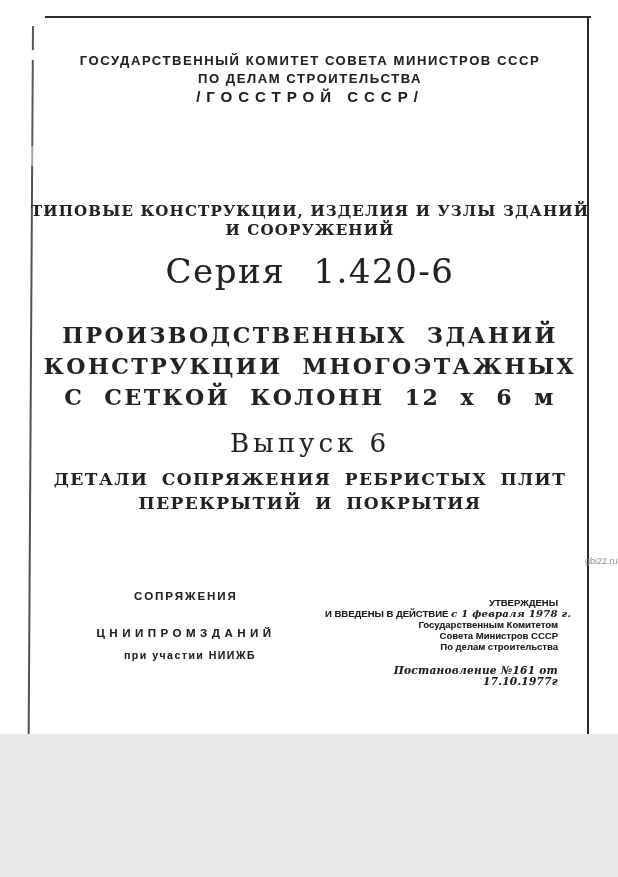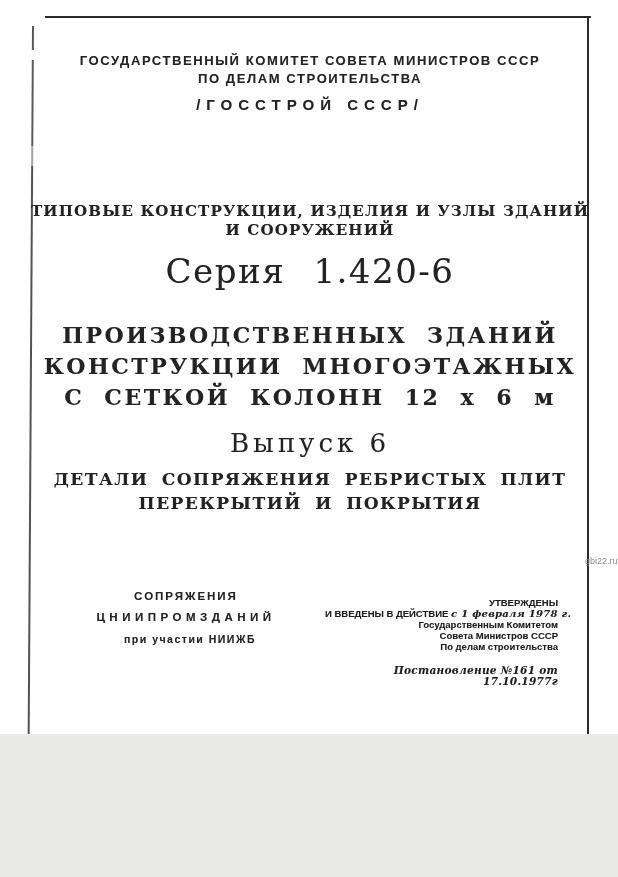--- a/index.html
+++ b/index.html
@@ -21,37 +21,37 @@
   .border-left   {
     position:absolute; left:32px; top:26px; width:2px; height:831px;
     background:linear-gradient(180deg,#3d3d3d 0 24px, rgba(60,60,60,0) 24px 34px,
                #3d3d3d 34px 120px, rgba(60,60,60,0.55) 120px 140px, #343434 140px 100%);
     transform:rotate(0.35deg); transform-origin:top center; opacity:.85;
   }
 
   .center { position:absolute; left:30px; right:28px; text-align:center; }
 
   .org { top:52px; font-weight:700; font-size:13px; letter-spacing:1.6px; line-height:18px; }
-  .org .l3 { font-size:15px; letter-spacing:6px; margin-top:8px; }
+  .org .l3 { font-size:15px; letter-spacing:6px; margin-top:0; }
 
   .serif { font-family:"DejaVu Serif", serif; }
 
   .type { top:202px; font-weight:700; font-size:15px; letter-spacing:1.2px; line-height:19px; }
 
   .series { top:251px; font-size:34px; letter-spacing:1.5px; word-spacing:16px; font-weight:400; }
 
   .maintitle { top:320px; font-weight:700; font-size:22px; letter-spacing:2.5px; word-spacing:10px; line-height:31px; }
 
   .issue-title { top:428px; font-size:26px; letter-spacing:4px; font-weight:400; }
 
   .issue-details { top:467px; font-weight:700; font-size:17px; letter-spacing:1.5px; word-spacing:6px; line-height:24px; }
 
   .developed { position:absolute; left:30px; width:312px; top:590px; text-align:center; font-weight:700; }
   .developed .l1 { font-size:11.5px; letter-spacing:2px; }
-  .developed .l2 { margin-top:9px;  font-size:11.5px; letter-spacing:4.5px; }
+  .developed .l2 { margin-top:25px;  font-size:11.5px; letter-spacing:4.5px; }
   .developed .l3 { margin-top:10px; font-size:10.5px; letter-spacing:1.5px;padding-left:8px; }
 
   .approved { position:absolute; left:325px; width:233px; top:597px; text-align:right;
               font-weight:700; font-size:9.5px; line-height:11px; color:#1d1d1d; }
   .approved .row { white-space:nowrap; }
   .script { font-family:"DejaVu Serif", serif; font-style:italic; font-size:10px; letter-spacing:0.3px; }
   .approved .l6 { font-size:10.5px; margin-top:13px; }
 
   .watermark { position:absolute; left:585px; top:556px; font-size:9px; color:#8d8d8d;
                text-shadow:none; letter-spacing:0; }

